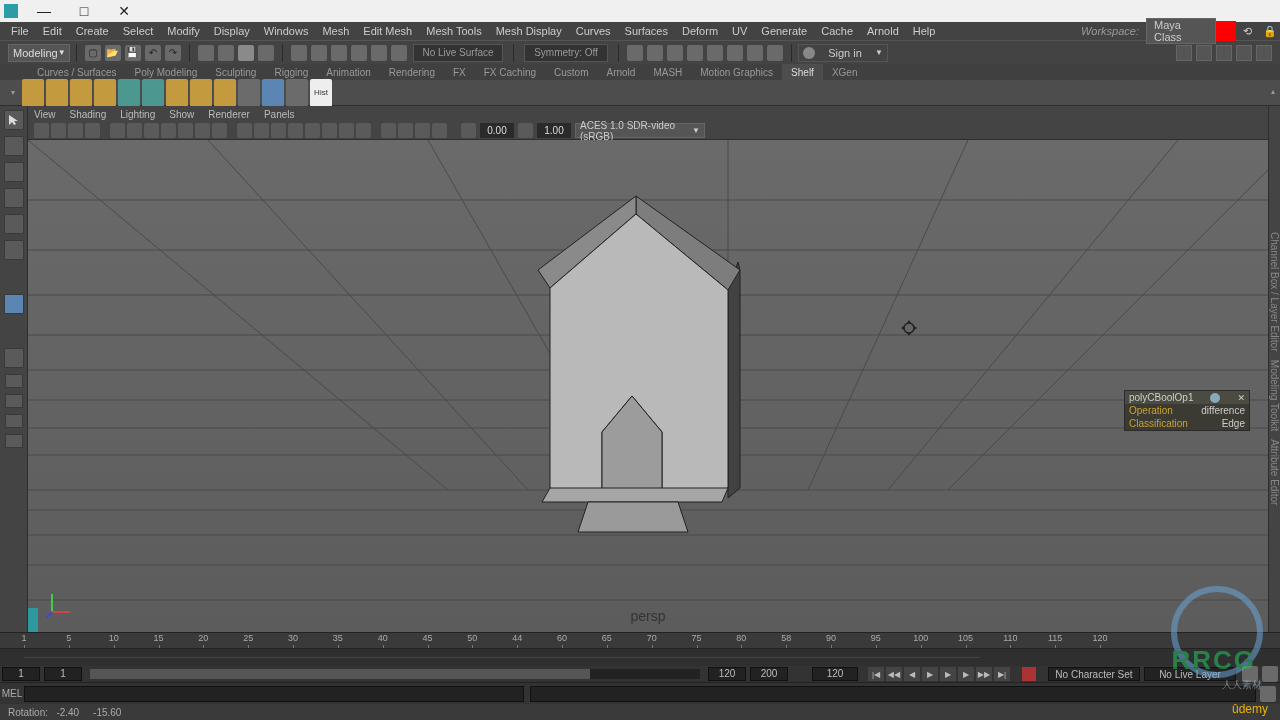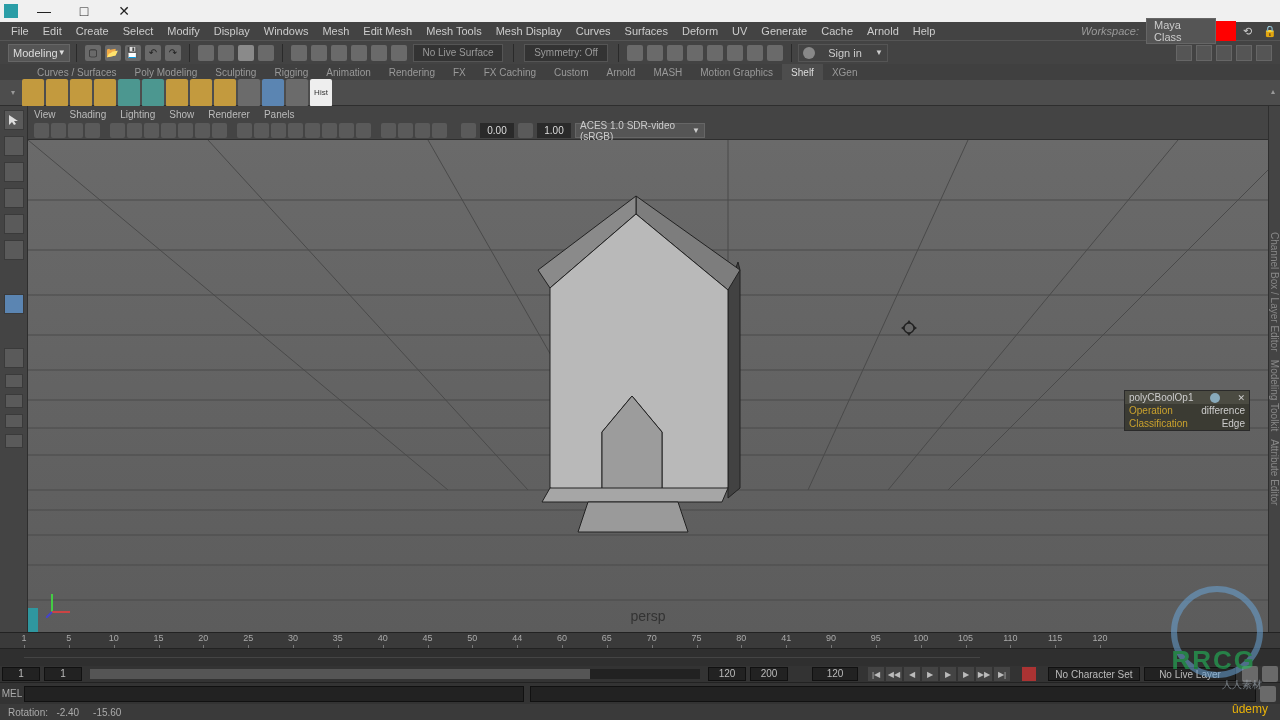--- a/index.html
+++ b/index.html
@@ -396,21 +396,21 @@
     <div class="tick" style="left: 337.833px;">35</div>
     <div class="tick" style="left: 382.667px;">40</div>
     <div class="tick" style="left: 427.5px;">45</div>
     <div class="tick" style="left: 472.333px;">50</div>
     <div class="tick" style="left: 517.167px;">44</div>
     <div class="tick" style="left: 562px;">60</div>
     <div class="tick" style="left: 606.833px;">65</div>
     <div class="tick" style="left: 651.667px;">70</div>
     <div class="tick" style="left: 696.5px;">75</div>
     <div class="tick" style="left: 741.333px;">80</div>
-    <div class="tick" style="left: 786.167px;">41</div>
+    <div class="tick" style="left: 786.167px;">58</div>
     <div class="tick" style="left: 831px;">90</div>
     <div class="tick" style="left: 875.833px;">95</div>
     <div class="tick" style="left: 920.667px;">100</div>
     <div class="tick" style="left: 965.5px;">105</div>
     <div class="tick" style="left: 1010.33px;">110</div>
     <div class="tick" style="left: 1055.17px;">115</div>
     <div class="tick" style="left: 1100px;">120</div>
   </div>
 
 <div class="time-strip"></div>

